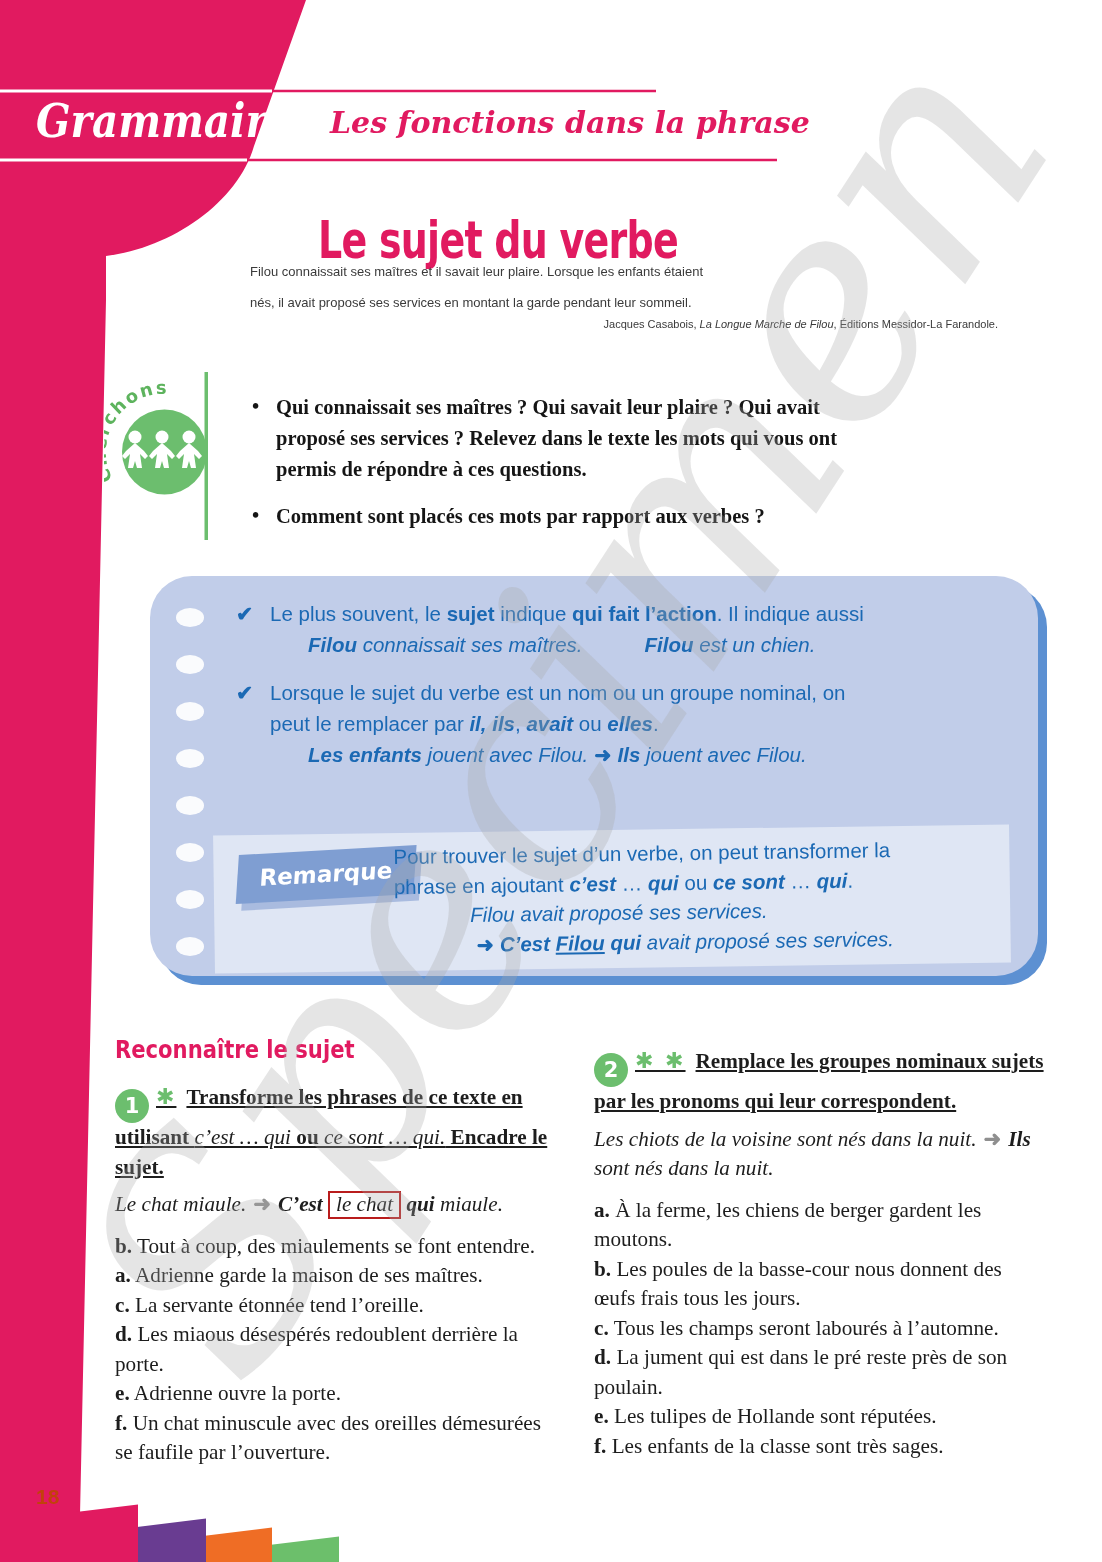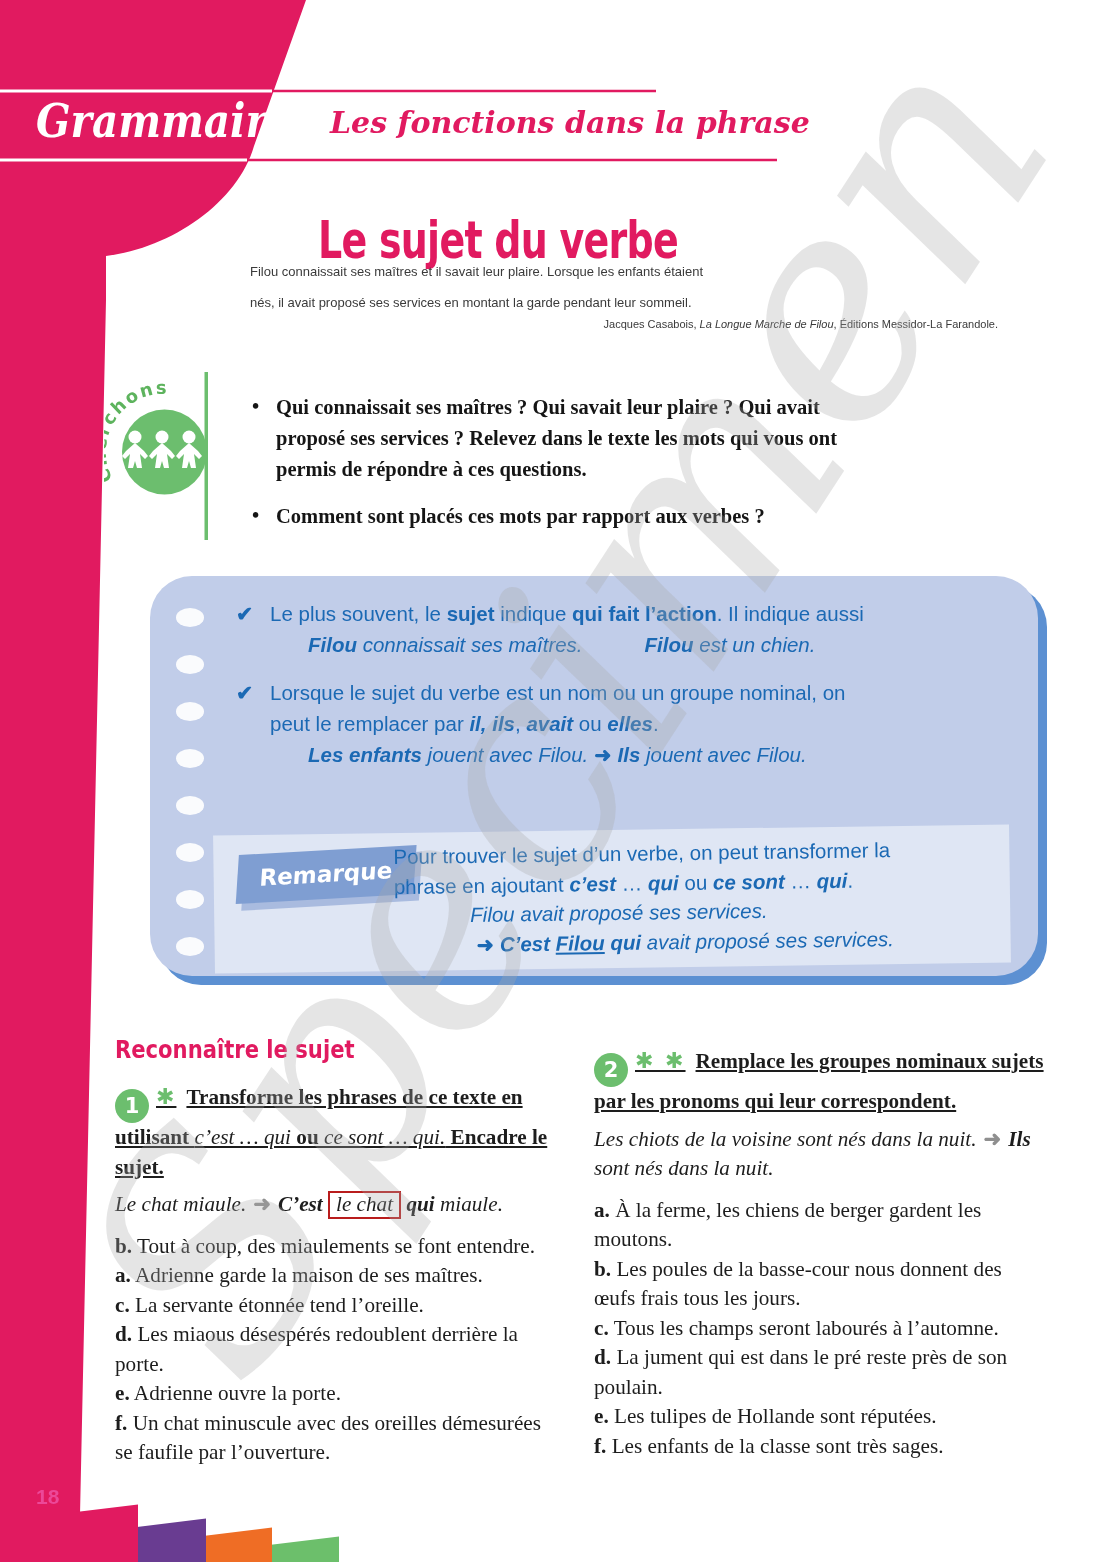--- a/index.html
+++ b/index.html
@@ -60,21 +60,21 @@
   .stars{color:#6cbe6e;font-weight:bold;font-size:22px;margin-right:10px;letter-spacing:2px;
     font-family:"DejaVu Sans",sans-serif;}
   .instr{margin:0 0 8px;font-weight:bold;text-decoration:underline;}
   .instr i{font-weight:normal;}
   .exmpl{margin:0 0 12px;font-style:italic;}
   .bi{font-weight:bold;font-style:italic;}
   .boxed{border:2px solid #b91c1c;padding:0 6px 1px;display:inline-block;line-height:23px;font-style:italic;}
   .garrow{font-style:normal;color:#8f8f8f;font-weight:bold;margin:0 7px;}
   .items p{margin:0;}
 
-  .pagenum{position:absolute;left:36px;top:1486px;z-index:4;color:#ec4899;
+  .pagenum{position:absolute;left:36px;top:1486px;z-index:4;color:#c2410c;
     font:bold 21px/1 "Liberation Sans",sans-serif;}
   .tab{position:absolute;height:60px;transform:skewY(-7deg);transform-origin:left top;}
   .tab-pink{left:76px;top:1512px;width:62px;background:#e11a60;z-index:14;}
   .tab-purple{left:137px;top:1527px;width:69px;background:#693c91;z-index:13;}
   .tab-orange{left:203px;top:1536px;width:69px;background:#ef6d25;z-index:12;}
   .tab-green{left:269px;top:1545px;width:70px;background:#6cbf6b;z-index:11;}
 
   .watermark{position:absolute;left:-160px;top:600px;width:1400px;z-index:30;text-align:center;
     font:italic 300px/1 "DejaVu Serif",serif;color:rgba(168,168,168,.30);
     transform:rotate(-57deg);pointer-events:none;}

